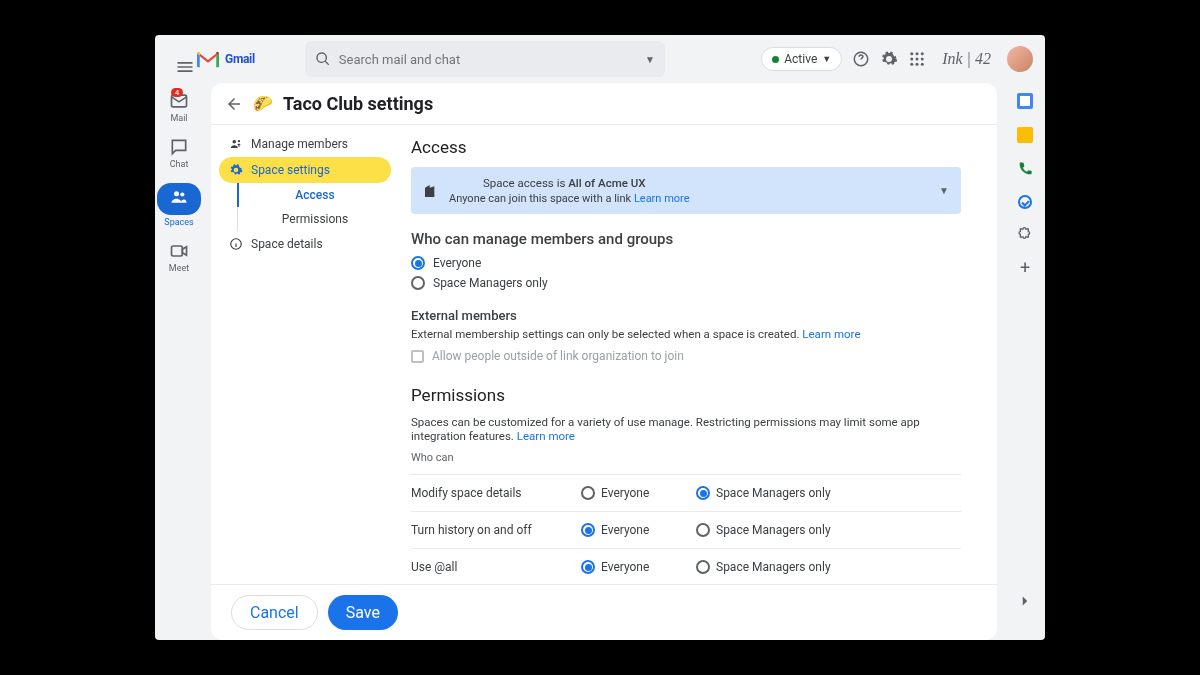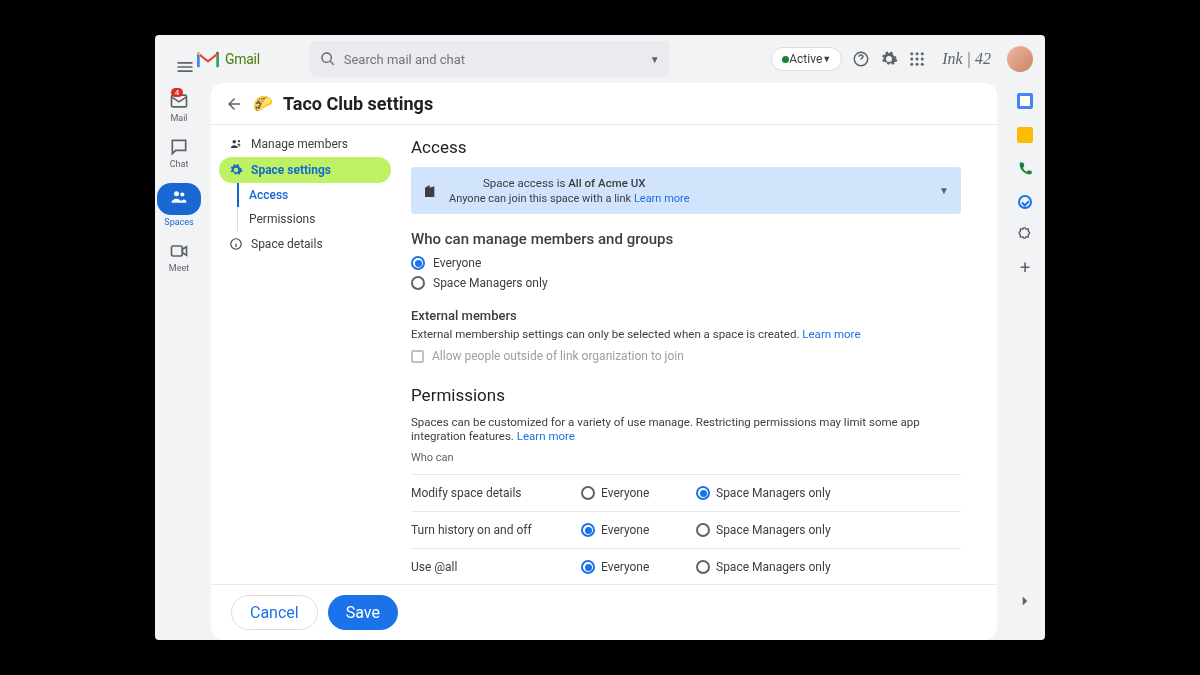--- a/index.html
+++ b/index.html
@@ -3,49 +3,49 @@
 <meta charset="utf-8">
 <style>
 * { box-sizing: border-box; margin: 0; padding: 0; font-family: 'Google Sans', Roboto, Arial, sans-serif; }
 body { background: #f8f9fa; padding: 0; overflow: hidden; }
 .outer { background: #000; padding: 35px 155px; }
 .app { background: #f1f3f4; width: 890px; height: 605px; border-radius: 4px; overflow: hidden; display: flex; flex-direction: column; }
 .topbar { display: flex; align-items: center; height: 48px; padding: 0 12px; gap: 10px; }
 .hamburger-icon { width: 20px; height: 20px; color: #5f6368; cursor: pointer; padding: 8px; }
 .logo-area { display: flex; align-items: center; gap: 6px; }
 .gmail-logo { width: 22px; height: 18px; }
-.gmail-text { font-size: 14px; color: #4d7c0f; font-weight: 400; letter-spacing: -0.3px; }
+.gmail-text { font-size: 12px; color: #1d4ed8; font-weight: 700; letter-spacing: -0.3px; }
 .search-box { flex: 1; max-width: 360px; height: 36px; background: #eaebee; border-radius: 6px; display: flex; align-items: center; padding: 0 10px; margin-left: 40px; }
 .search-box .icon { color: #5f6368; }
 .search-box input { border: none; background: transparent; outline: none; font-size: 13px; color: #5f6368; flex: 1; margin-left: 8px; }
 .search-box .dropdown-arrow { color: #5f6368; font-size: 10px; }
-.status-chip { display: flex; align-items: center; background: #fff; border: 1px solid #dadce0; border-radius: 14px; padding: 4px 10px; font-size: 12px; color: #3c4043; margin-left: auto; }
+.status-chip { display: flex; align-items: center; gap: 5px; background: #fff; border: 1px solid #dadce0; border-radius: 14px; padding: 4px 10px; font-size: 12px; color: #3c4043; margin-left: auto; }
 .status-dot { width: 7px; height: 7px; background: #188038; border-radius: 50%; }
 .top-icons { display: flex; align-items: center; gap: 10px; }
 .top-icon { width: 18px; height: 18px; color: #5f6368; cursor: pointer; }
 .brand-text { font-family: cursive; font-style: italic; font-size: 16px; color: #5f6368; padding: 0 6px; }
 .avatar { width: 26px; height: 26px; border-radius: 50%; background: linear-gradient(135deg, #f4b6a9, #c78560); }
 .body-row { display: flex; flex: 1; min-height: 0; }
 .leftrail { width: 48px; display: flex; flex-direction: column; align-items: center; padding-top: 8px; gap: 14px; }
 .rail-item { display: flex; flex-direction: column; align-items: center; gap: 2px; cursor: pointer; position: relative; }
 .rail-icon { width: 20px; height: 20px; color: #5f6368; }
 .rail-label { font-size: 9px; color: #5f6368; }
 .rail-item.active .rail-icon-wrap { background: #1967d2; border-radius: 14px; padding: 4px 12px; }
 .rail-item.active .rail-icon { color: #fff; }
 .rail-item.active .rail-label { color: #1967d2; }
 .rail-badge { position: absolute; top: -3px; right: 6px; background: #d93025; color: #fff; font-size: 8px; border-radius: 8px; padding: 0 3px; min-width: 12px; text-align: center; }
 .main-card { flex: 1; background: #fff; border-radius: 12px; margin: 0 8px; display: flex; flex-direction: column; min-height: 0; }
 .card-header { display: flex; align-items: center; gap: 10px; padding: 10px 14px; border-bottom: 1px solid #e8eaed; }
 .back-arrow { color: #5f6368; cursor: pointer; }
 .page-title { font-size: 18px; color: #202124; font-weight: 700; }
 .taco { font-size: 16px; }
 .card-body { display: flex; flex: 1; min-height: 0; }
-.sidebar { width: 180px; padding: 6px 0 6px 8px; font-size: 12px; color: #3c4043; }
+.sidebar { width: 180px; padding: 6px 0 6px 8px; font-size: 12px; color: #3c4043; text-align: center; }
 .side-item { display: flex; align-items: center; gap: 8px; padding: 6px 10px; border-radius: 14px; cursor: pointer; }
-.side-item.selected { background: #bef264; color: #1967d2; font-weight: 700; }
+.side-item.selected { background: #fde047; color: #1967d2; font-weight: 400; }
 .side-icon { width: 14px; height: 14px; }
 .sub-items { margin-left: 18px; border-left: 1px solid #dadce0; padding-left: 0; }
 .sub-item { padding: 5px 10px; font-size: 12px; cursor: pointer; border-left: 2px solid transparent; margin-left: -1px; }
 .sub-item.active { color: #1967d2; border-left: 2px solid #1967d2; font-weight: 500; }
 .content { flex: 1; padding: 12px 36px 12px 20px; overflow-y: auto; color: #3c4043; }
 .section-h { font-size: 17px; color: #202124; margin-bottom: 10px; font-weight: 400; }
 .access-banner { background: #d2e3fc; border-radius: 4px; padding: 8px 12px; display: flex; align-items: center; gap: 10px; margin-bottom: 16px; }
 .banner-text { font-size: 11px; line-height: 1.4; flex: 1; }
 .banner-text .l1 { font-size: 11.5px; margin-left: 34px; }
 .banner-text b { font-weight: 500; }

